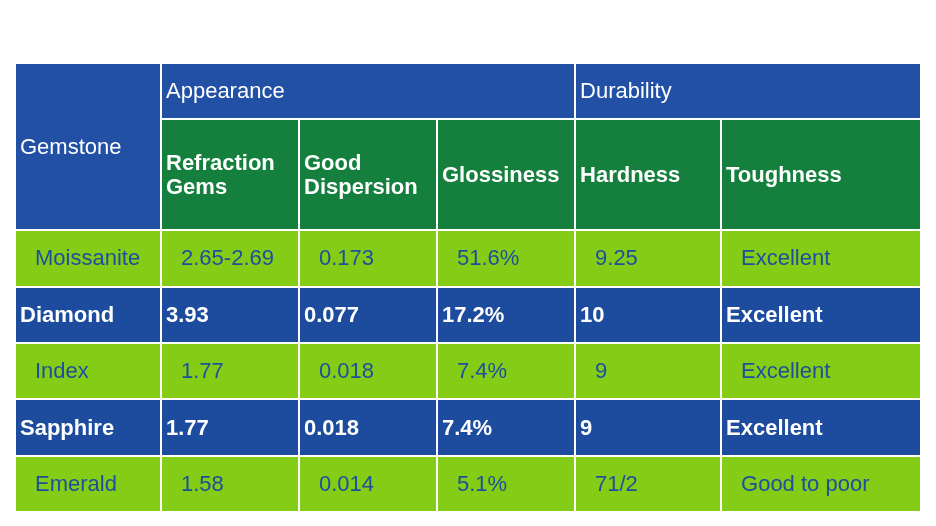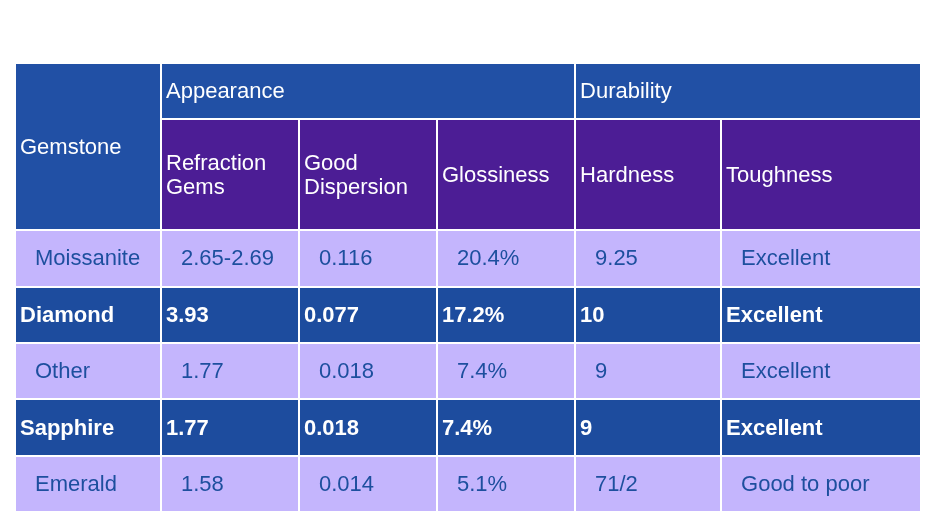--- a/index.html
+++ b/index.html
@@ -67,28 +67,28 @@
   }
   td.hdr-gem {
     background: #2150A5;
     color: #ffffff;
     font-size: 25px;
     font-weight: 400;
     vertical-align: middle;
     margin-top: 12px;
   }
   td.hdr-sub {
-    background: #4c1d95;
+    background: #15803d;
     color: #ffffff;
     font-size: 22px;
-    font-weight: 400;
+    font-weight: 700;
   }
   
   tr.row-light td {
-    background: #c4b5fd;
+    background: #84cc16;
     color: #1D4F9E;
     font-weight: 400;
     padding-left: 19px;
   }
   tr.row-dark td {
     background: #1D4C9E;
     color: #ffffff;
     font-weight: 700;
   }
   tr.row-light td.cell-name,
@@ -138,37 +138,37 @@
             <span>Dispersion</span>
           </td>
           <td class="hdr-sub">Glossiness</td>
           <td class="hdr-sub">Hardness</td>
           <td class="hdr-sub">Toughness</td>
         </tr>
 
         <tr class="row-light">
           <td class="cell-name">Moissanite</td>
           <td>2.65-2.69</td>
-          <td>0.116</td>
-          <td>20.4%</td>
+          <td>0.173</td>
+          <td>51.6%</td>
           <td>9.25</td>
           <td>Excellent</td>
         </tr>
 
         <tr class="row-dark">
           <td class="cell-name">Diamond</td>
           <td>3.93</td>
           <td>0.077</td>
           <td>17.2%</td>
           <td>10</td>
           <td>Excellent</td>
         </tr>
 
         <tr class="row-light">
-          <td class="cell-name">Other</td>
+          <td class="cell-name">Index</td>
           <td>1.77</td>
           <td>0.018</td>
           <td>7.4%</td>
           <td>9</td>
           <td>Excellent</td>
         </tr>
 
         <tr class="row-dark">
           <td class="cell-name">Sapphire</td>
           <td>1.77</td>

